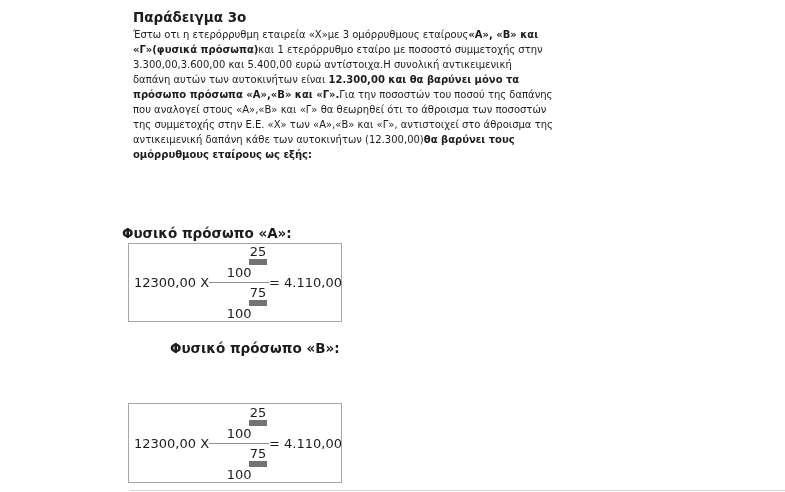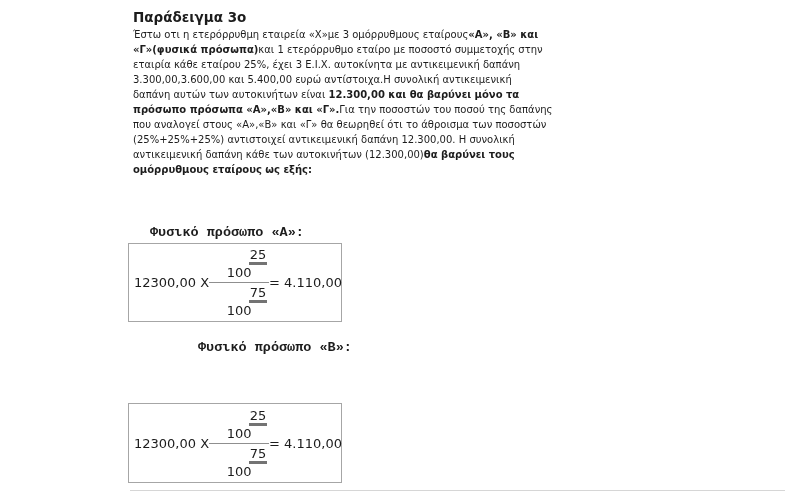--- a/index.html
+++ b/index.html
@@ -25,25 +25,24 @@
     position: absolute;
     left: 133px;
     top: 27px;
     font-size: 10px;
     line-height: 15px;
   }
   .ln { white-space: nowrap; height: 15px; }
   .b { font-weight: bold; }
   .frm-label {
     position: absolute;
-    left: 150px;
+    left: 122px;
     font-size: 13.5px;
     font-weight: bold;
     white-space: nowrap;
-    font-family: Liberation Mono, monospace;
   }
   .label-a { top: 225px; }
   .label-b { top: 340px; margin-left: 48px; }
   .frm-box {
     position: absolute;
     left: 128px;
     width: 214px;
     border: 1px solid #a6a6a6;
     box-sizing: border-box;
     display: flex;
@@ -64,21 +63,21 @@
     flex: 0 0 auto;
   }
   .mini {
     display: flex;
     flex-direction: column;
     align-items: center;
     font-size: 13px;
     line-height: 15px;
   }
   .mini .u {
-    border-bottom: 3px solid #737373;
+    border-bottom: 6px solid #737373;
     padding: 0 1px;
     margin-left: 38px;
   }
   .mainline {
     width: 100%;
     height: 1px;
     background: #8f8f8f;
     margin: 2px 0;
   }
   .watermark {
@@ -101,26 +100,25 @@
 </head>
 <body>
 
 <div class="page">
 
   <div class="title">Παράδειγμα 3ο</div>
 
   <div class="para">
     <div class="ln"><span>Έστω οτι η ετερόρρυθμη εταιρεία «Χ»με 3 ομόρρυθμους εταίρους</span><span class="b">«Α», «Β» και</span></div>
     <div class="ln"><span class="b">«Γ»(φυσικά πρόσωπα)</span><span>και 1 ετερόρρυθμο εταίρο με ποσοστό συμμετοχής στην</span></div>
-    <div class="ln"><span>εταιρία κάθε εταίρου 25%, έχει 3 Ε.Ι.Χ. αυτοκίνητα με αντικειμενική δαπάνη</span></div>
     <div class="ln"><span>3.300,00,3.600,00 και 5.400,00 ευρώ αντίστοιχα.Η συνολική αντικειμενική</span></div>
     <div class="ln"><span>δαπάνη αυτών των αυτοκινήτων είναι </span><span class="b">12.300,00 και θα βαρύνει μόνο τα</span></div>
     <div class="ln"><span class="b">πρόσωπο πρόσωπα «Α»,«Β» και «Γ».</span><span>Για την ποσοστών του ποσού της δαπάνης</span></div>
     <div class="ln"><span>που αναλογεί στους «Α»,«Β» και «Γ» θα θεωρηθεί ότι το άθροισμα των ποσοστών</span></div>
-    <div class="ln"><span>(25%+25%+25%) αντιστοιχεί αντικειμενική δαπάνη 12.300,00. Η συνολική</span></div>
+    <div class="ln"><span>της συμμετοχής στην Ε.Ε. «Χ» των «Α»,«Β» και «Γ», αντιστοιχεί στο άθροισμα της</span></div>
     <div class="ln"><span>αντικειμενική δαπάνη κάθε των αυτοκινήτων (12.300,00)</span><span class="b">θα βαρύνει τους</span></div>
     <div class="ln"><span class="b">ομόρρυθμους εταίρους ως εξής:</span></div>
   </div>
 
   <div class="frm-label label-a">Φυσικό πρόσωπο «Α»:</div>
 
   <div class="frm-box box-a">
     <span class="operand">12300,00 X</span>
     <div class="fraction">
       <div class="mini">

